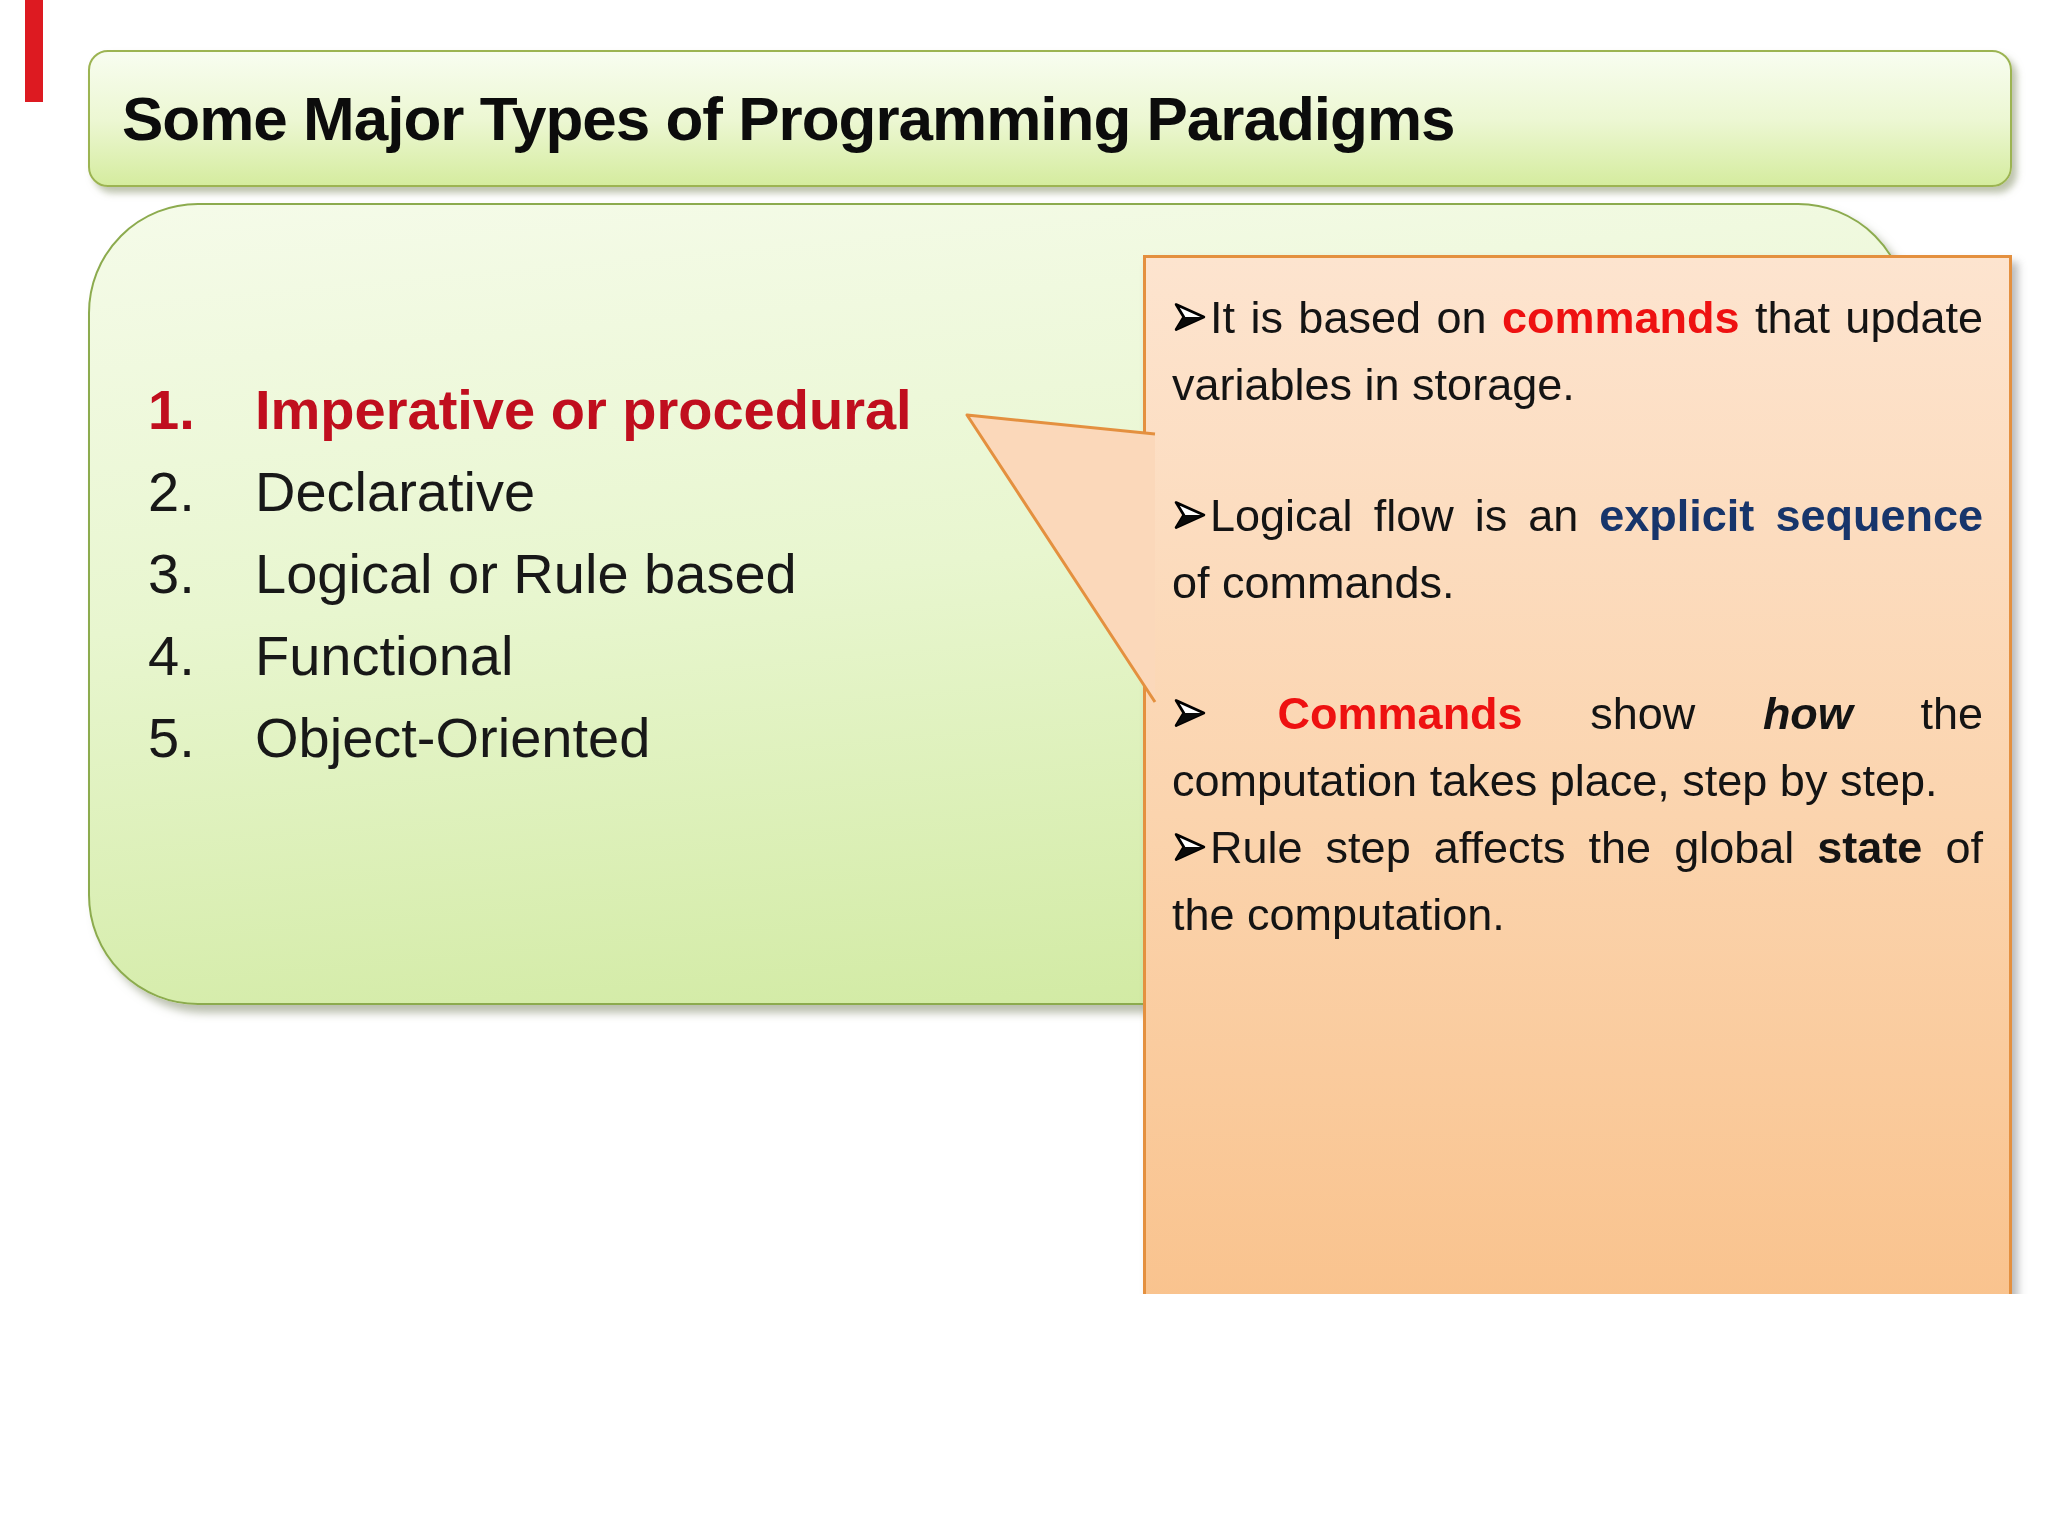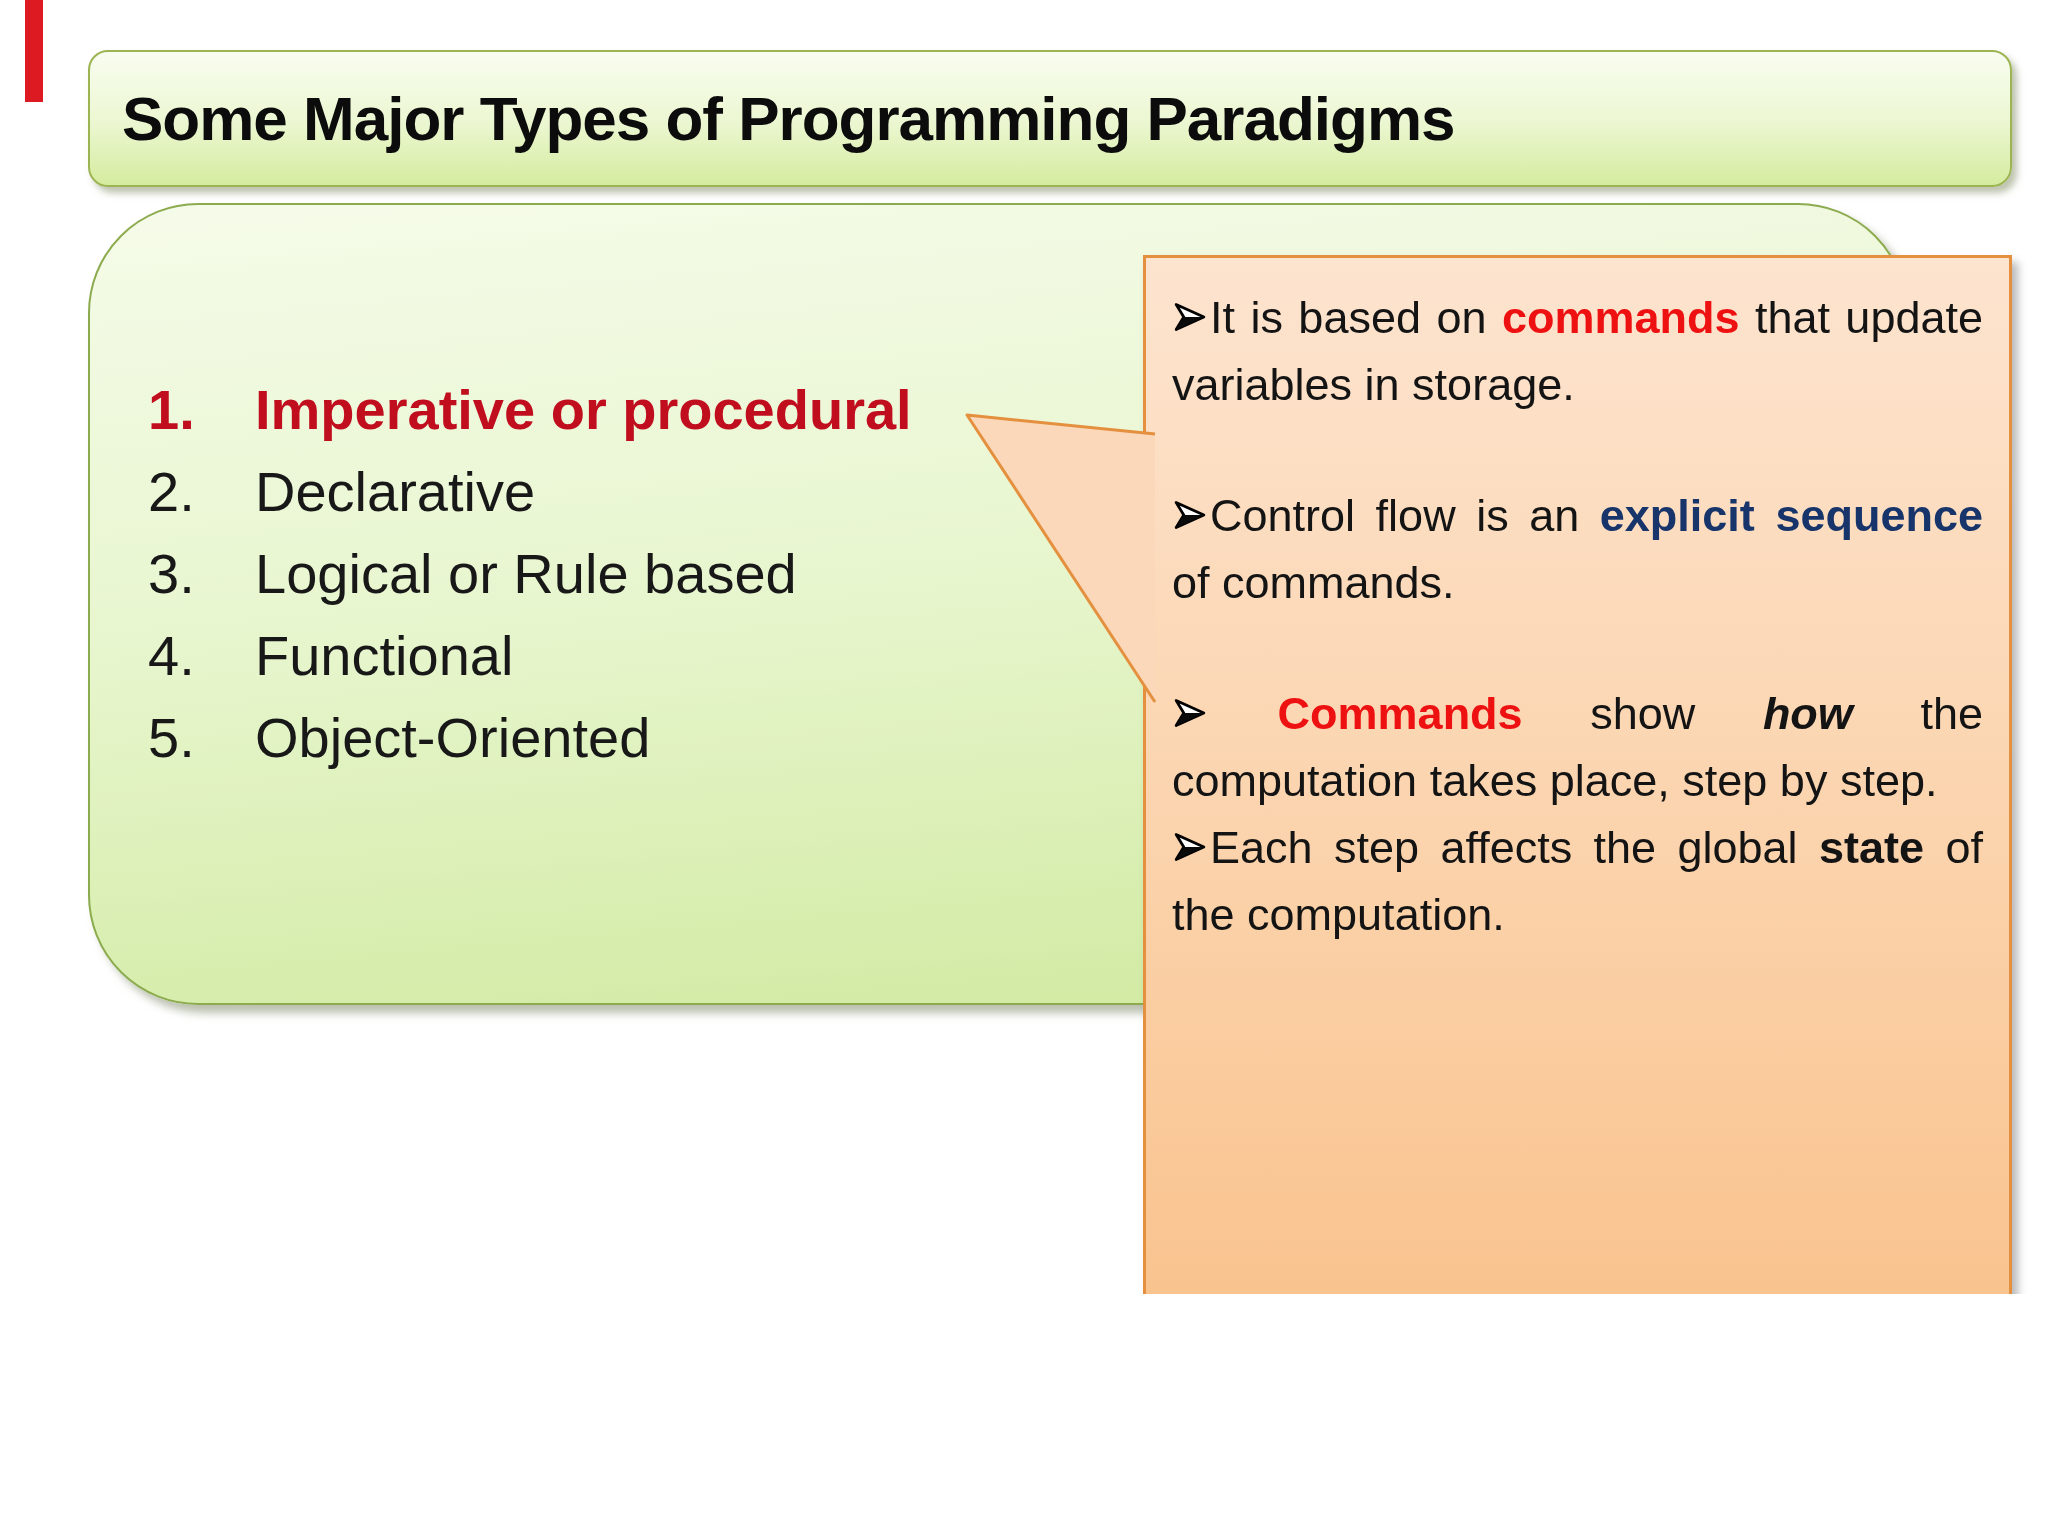--- a/index.html
+++ b/index.html
@@ -112,29 +112,29 @@
   <div class="orange-box">
     <div id="callout-content">
         <p class="co-par"><svg viewBox="0 0 26 26" class="bullet-icon">
             <path d="M3 4 L23 13 L3 22 L8.5 13 Z" fill="#ffffff" stroke="#000000" stroke-width="2" stroke-linejoin="round"></path>
             <path d="M3 22 L8.5 13 L23 13 Z" fill="#0a0a0a"></path>
           </svg><span>It is based on </span><span class="seg-red">commands</span><span> that update variables in storage.</span></p>
         <div class="par-gap"></div>
         <p class="co-par"><svg viewBox="0 0 26 26" class="bullet-icon">
             <path d="M3 4 L23 13 L3 22 L8.5 13 Z" fill="#ffffff" stroke="#000000" stroke-width="2" stroke-linejoin="round"></path>
             <path d="M3 22 L8.5 13 L23 13 Z" fill="#0a0a0a"></path>
-          </svg><span>Control flow is an </span><span class="seg-navy">explicit sequence</span><span> of commands.</span></p>
+          </svg><span>Logical flow is an </span><span class="seg-navy">explicit sequence</span><span> of commands.</span></p>
         <div class="par-gap"></div>
         <p class="co-par"><svg viewBox="0 0 26 26" class="bullet-icon">
             <path d="M3 4 L23 13 L3 22 L8.5 13 Z" fill="#ffffff" stroke="#000000" stroke-width="2" stroke-linejoin="round"></path>
             <path d="M3 22 L8.5 13 L23 13 Z" fill="#0a0a0a"></path>
           </svg><span> </span><span class="seg-red">Commands</span><span> show </span><span class="seg-italic">how</span><span> the computation takes place, step by step.</span></p>
         <p class="co-par"><svg viewBox="0 0 26 26" class="bullet-icon">
             <path d="M3 4 L23 13 L3 22 L8.5 13 Z" fill="#ffffff" stroke="#000000" stroke-width="2" stroke-linejoin="round"></path>
             <path d="M3 22 L8.5 13 L23 13 Z" fill="#0a0a0a"></path>
-          </svg><span>Each step affects the global </span><span class="seg-bold">state</span><span> of the computation.</span></p>
+          </svg><span>Rule step affects the global </span><span class="seg-bold">state</span><span> of the computation.</span></p>
         <div class="par-gap"></div>
       </div>
   </div>
 
   <div class="page-num">17</div>
 
 </div>
 
 </body></html>

